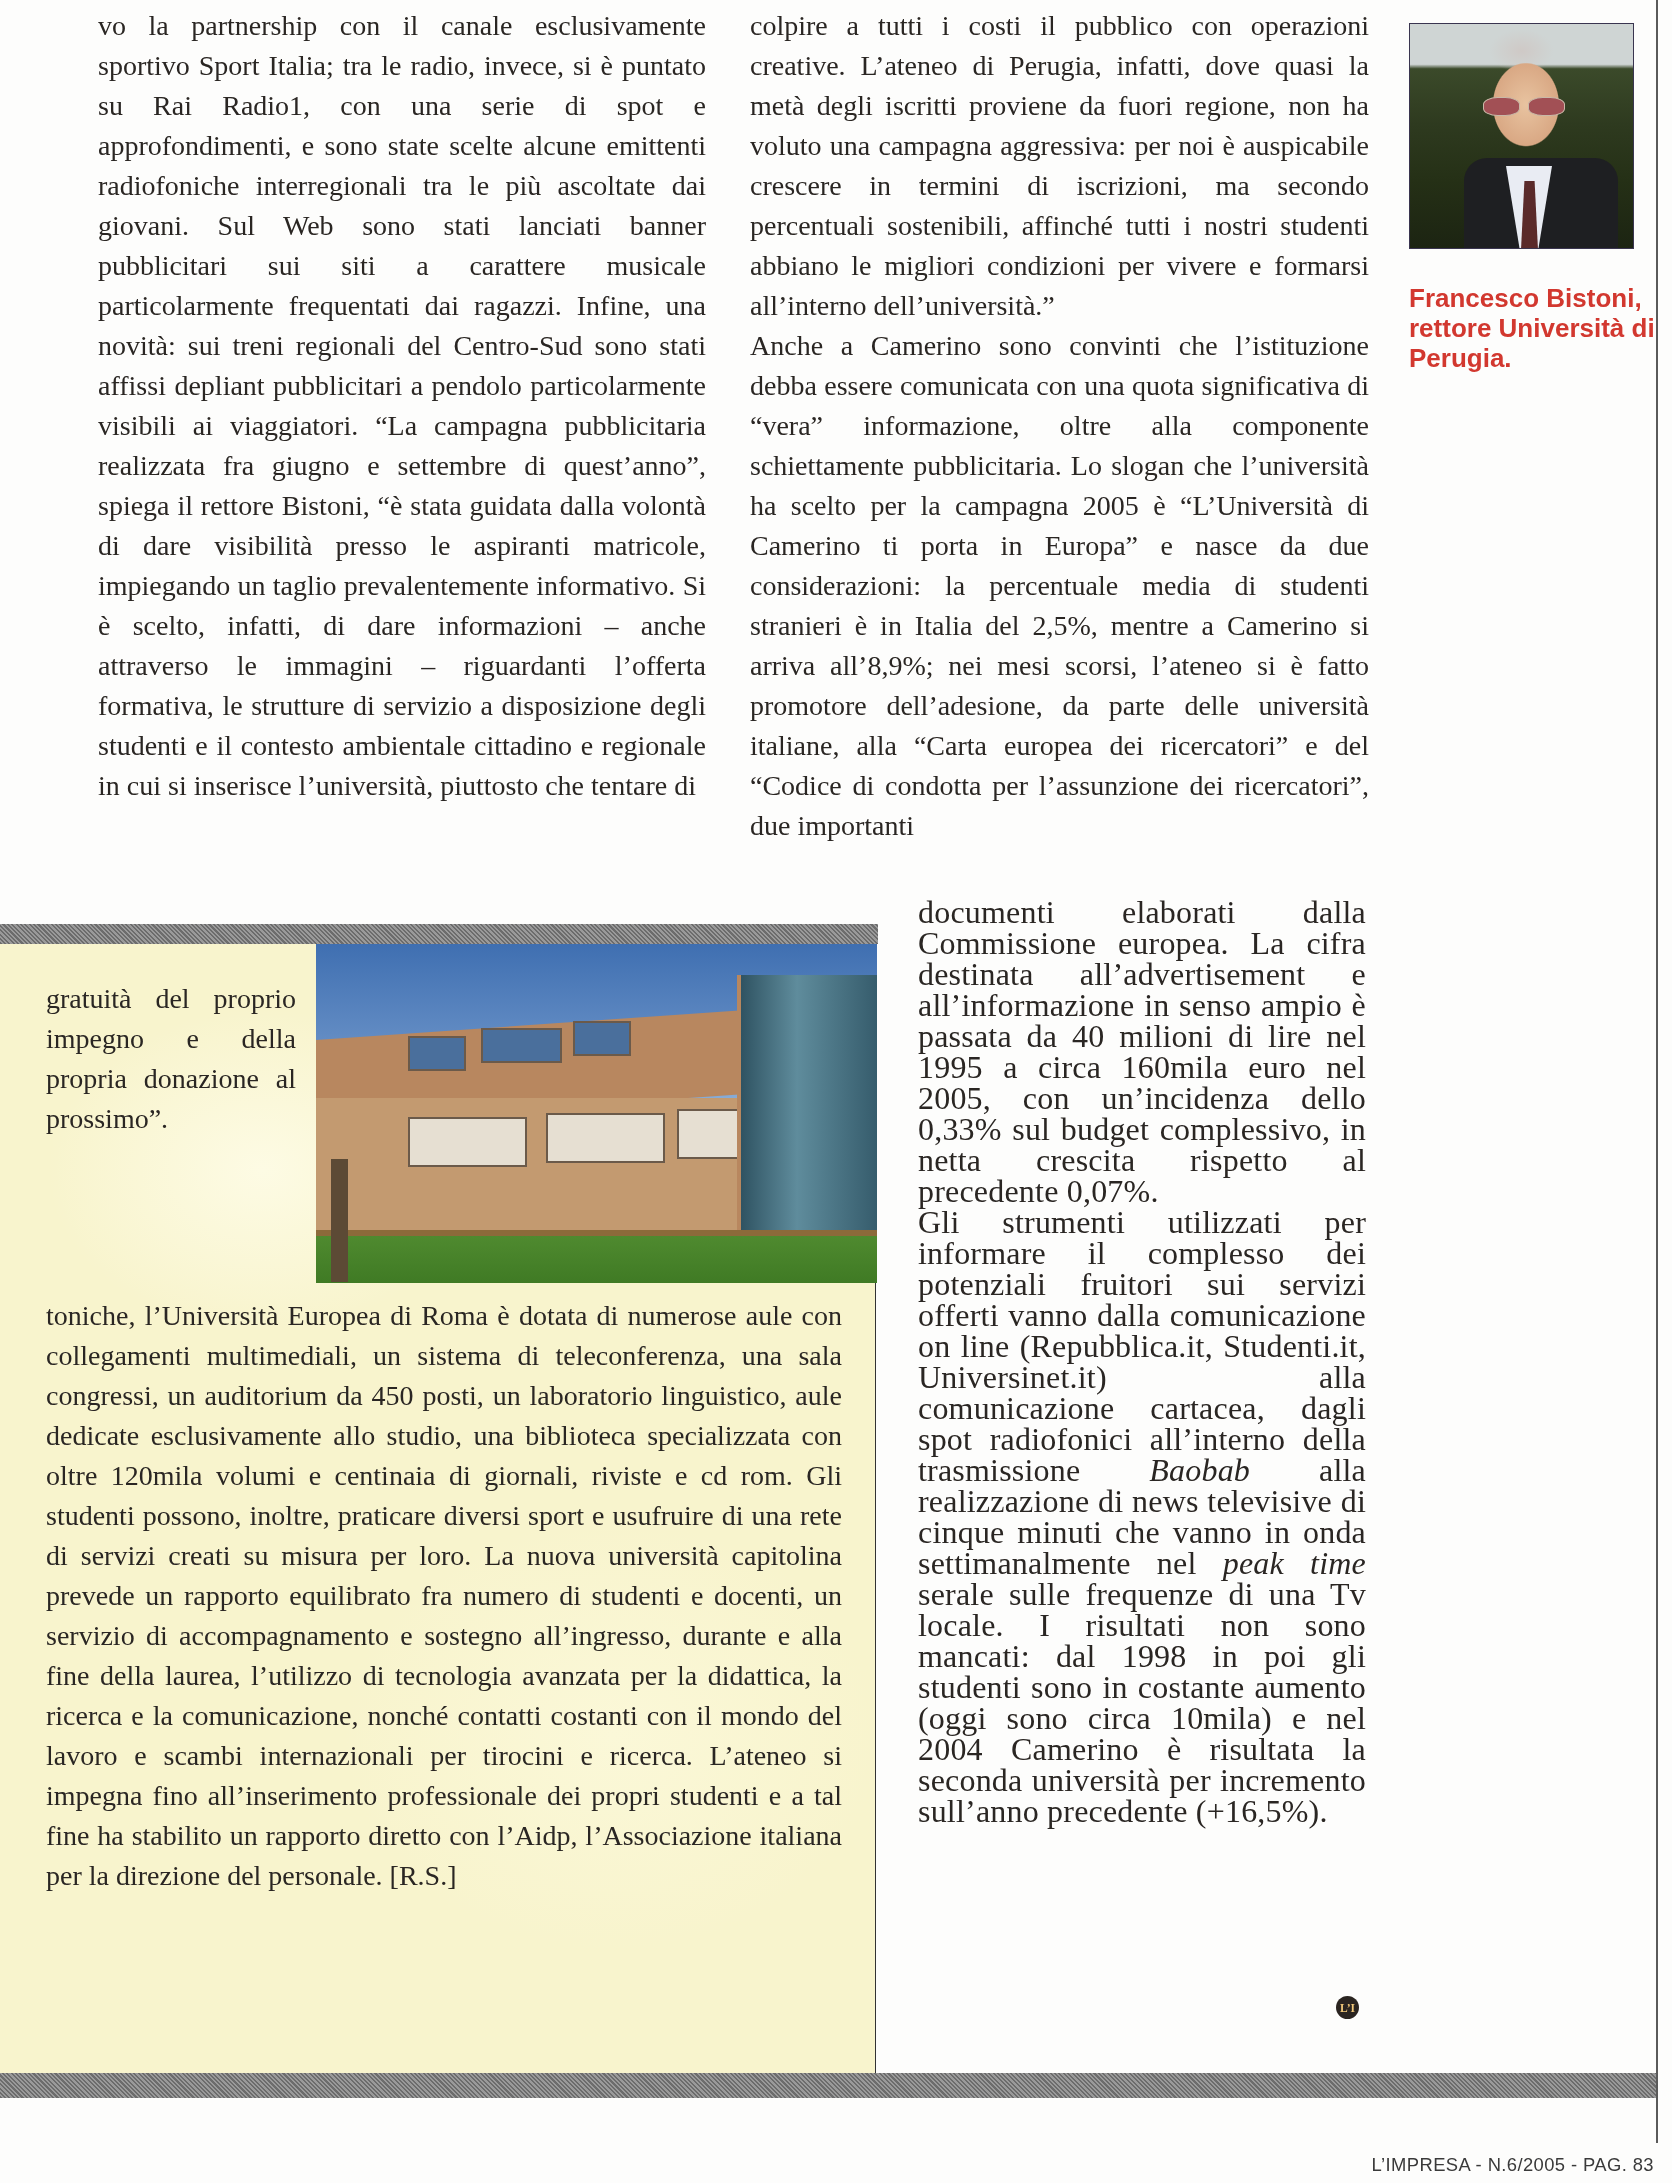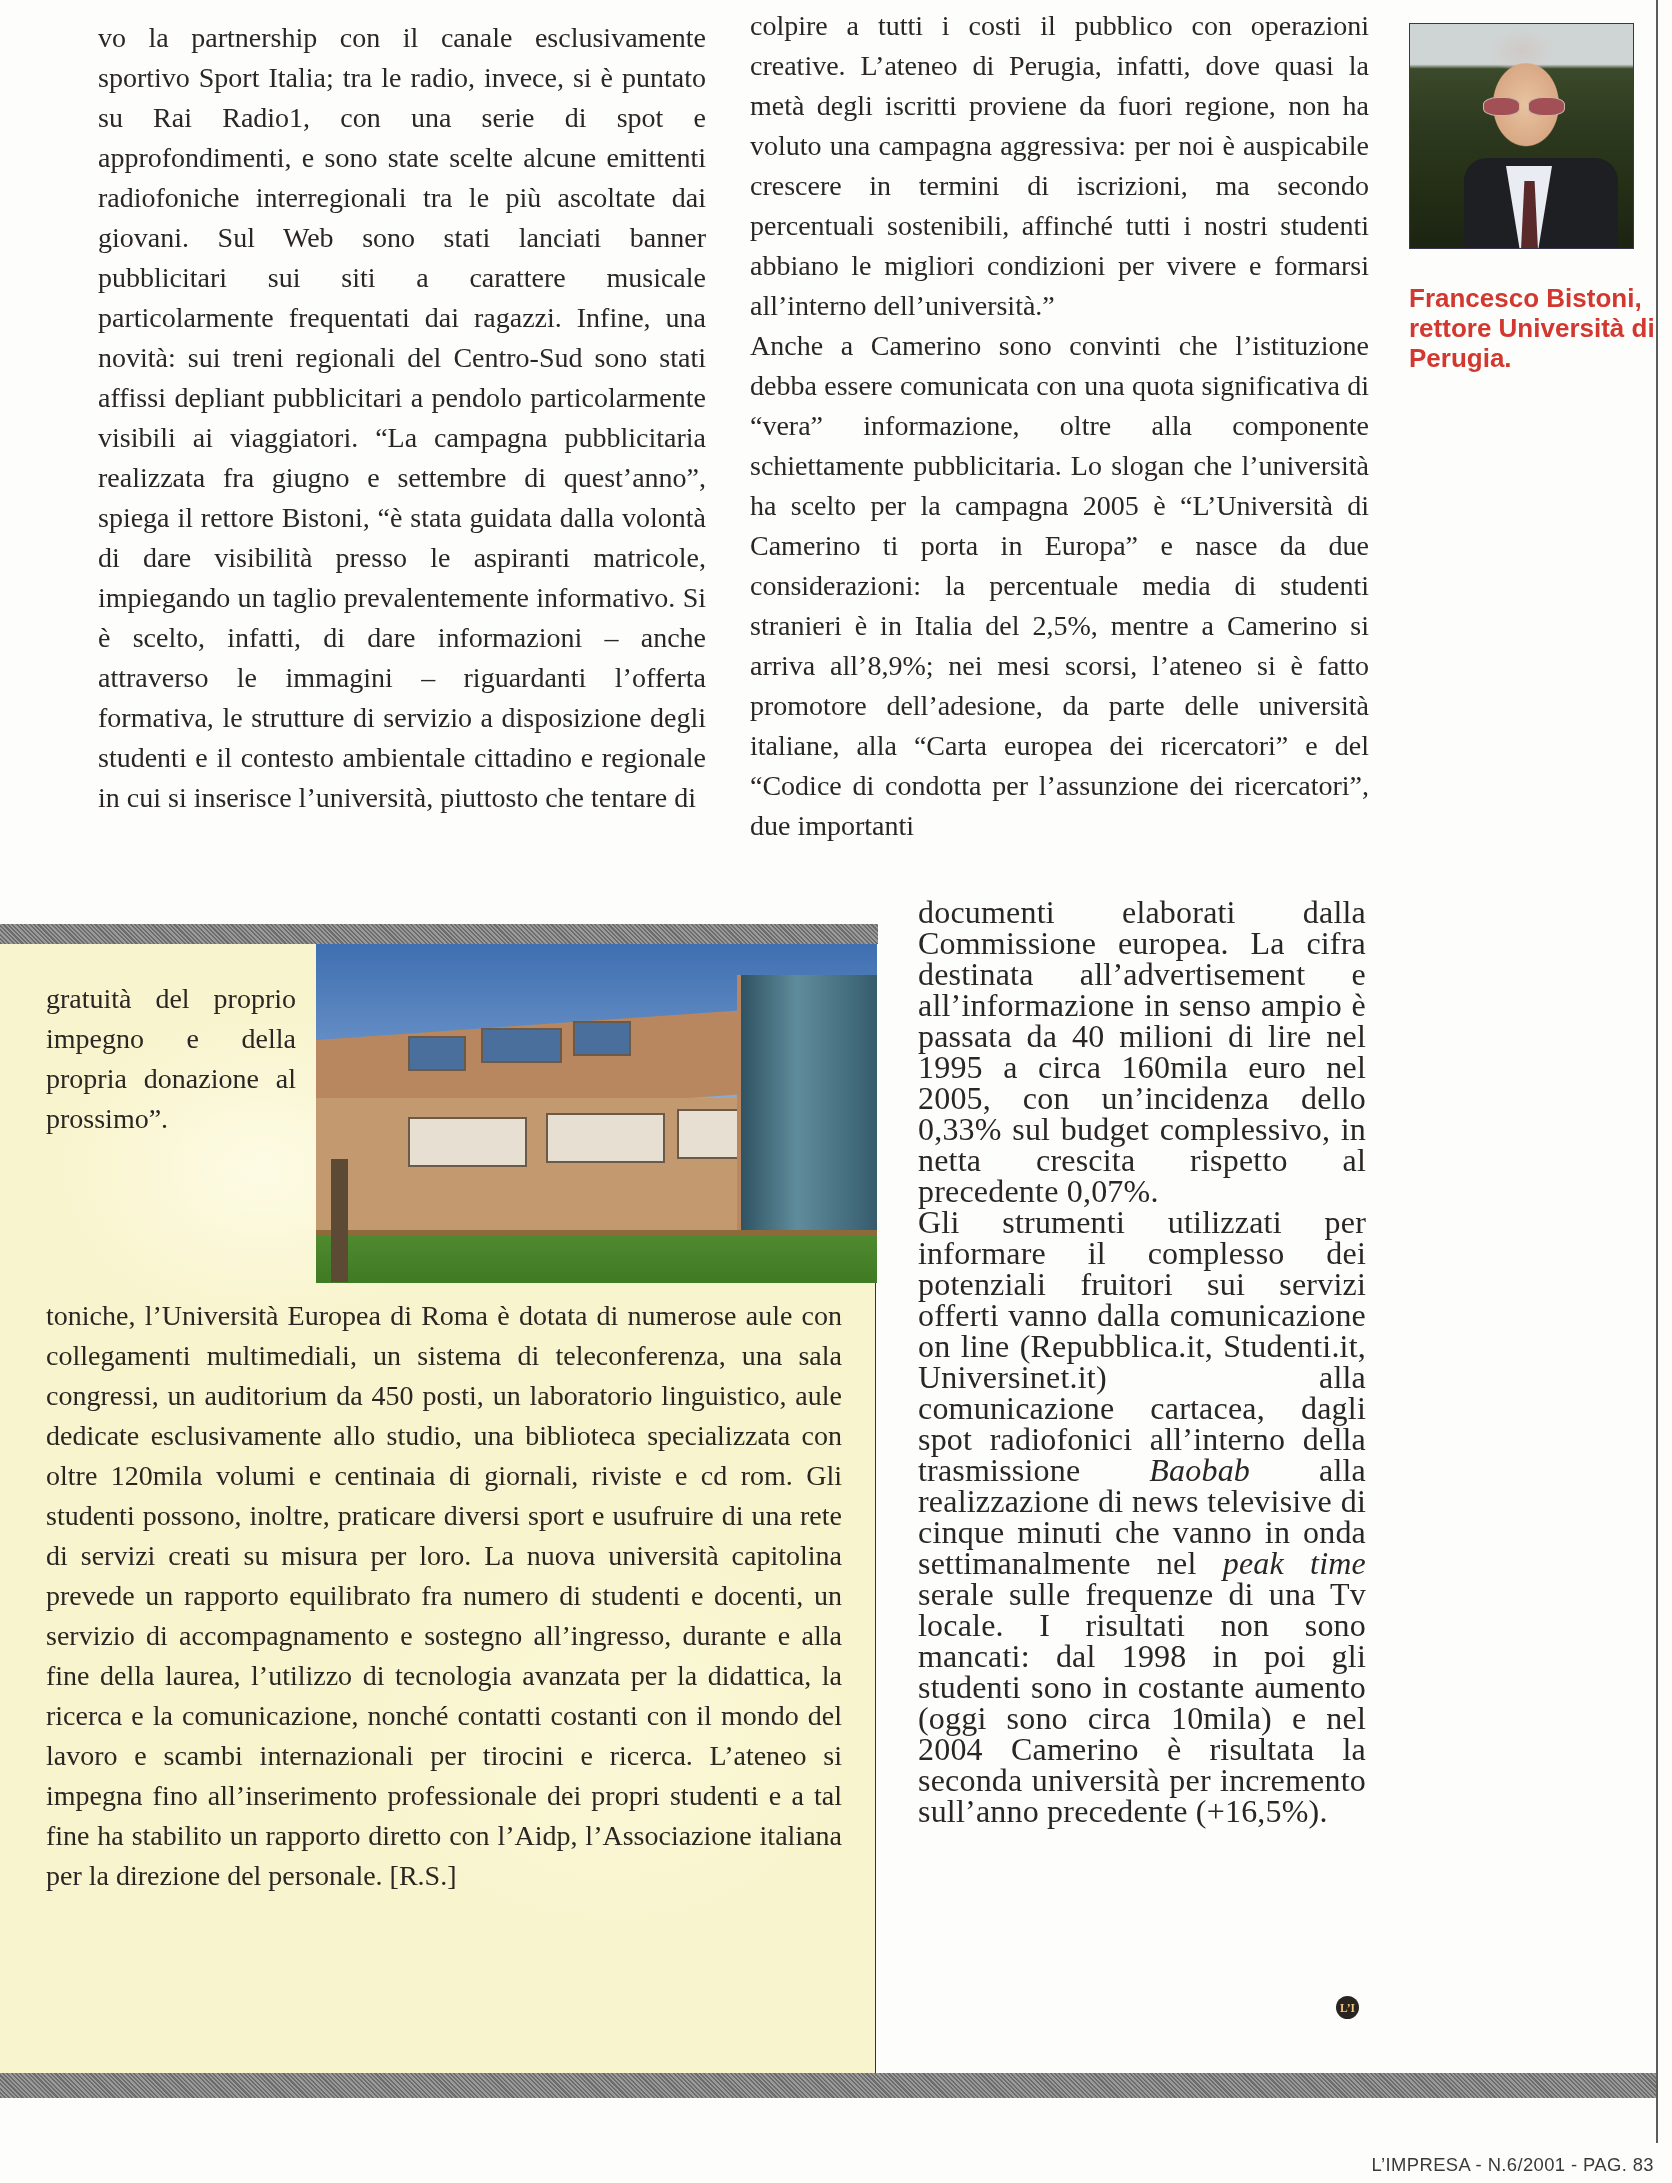--- a/index.html
+++ b/index.html
@@ -11,21 +11,21 @@
   }
   .col {
     position:absolute;
     font-size:28px;
     line-height:40px;
     text-align:justify;
     text-align-last:left;
     hyphens:manual;
   }
   .col p { margin:0; }
-  #col1 { left:98px; top:6.1px; width:608px;margin-top:12px; }
+  #col1 { left:98px; top:6.1px; width:608px; }
   #col2 { left:750px; top:6.1px; width:619px; }
   #col3 { left:918px; top:897px; width:448px; font-size:32px; line-height:31px; letter-spacing:0.2px; }
   #col3 em { font-style:italic; }
 
   .photo {
     position:absolute; left:1409px; top:23px; width:223px; height:224px;
     border:0.8px solid #3a3550;
     background:
       radial-gradient(ellipse 54px 68px at 52% 36%, #e8c3a0 0%, #d9a884 60%, rgba(0,0,0,0) 62%),
       radial-gradient(ellipse 46px 31px at 50% 12%, #cfc9c6 0%, rgba(0,0,0,0) 70%),
@@ -158,14 +158,14 @@
 <div id="box-wide">toniche, l’Università Europea di Roma è dotata di numerose aule con collegamenti multimediali, un sistema di teleconferenza, una sala congressi, un auditorium da 450 posti, un laboratorio linguistico, aule dedicate esclusivamente allo studio, una biblioteca specializzata con oltre 120mila volumi e centinaia di giornali, riviste e cd rom. Gli studenti possono, inoltre, praticare diversi sport e usufruire di una rete di servizi creati su misura per loro. La nuova università capitolina prevede un rapporto equilibrato fra numero di studenti e docenti, un servizio di accompagnamento e sostegno all’ingresso, durante e alla fine della laurea, l’utilizzo di tecnologia avanzata per la didattica, la ricerca e la comunicazione, nonché contatti costanti con il mondo del lavoro e scambi internazionali per tirocini e ricerca. L’ateneo si impegna fino all’inserimento professionale dei propri studenti e a tal fine ha stabilito un rapporto diretto con l’Aidp, l’Associazione italiana per la direzione del personale. [R.S.]</div>
 
 <div id="col3" class="col">
   <p>documenti elaborati dalla Commissione europea. La cifra destinata all’advertisement e all’informazione in senso ampio è passata da 40 milioni di lire nel 1995 a circa 160mila euro nel 2005, con un’incidenza dello 0,33% sul budget complessivo, in netta crescita rispetto al precedente 0,07%.</p>
   <p><span>Gli strumenti utilizzati per informare il complesso dei potenziali fruitori sui servizi offerti vanno dalla comunicazione on line (Repubblica.it, Studenti.it, Universinet.it) alla comunicazione cartacea, dagli spot radiofonici all’interno della trasmissione </span><em>Baobab</em><span> alla realizzazione di news televisive di cinque minuti che vanno in onda settimanalmente nel </span><em>peak time</em><span> serale sulle frequenze di una Tv locale. I risultati non sono mancati: dal 1998 in poi gli studenti sono in costante aumento (oggi sono circa 10mila) e nel 2004 Camerino è risultata la seconda università per incremento sull’anno precedente (+16,5%).</span></p>
 </div>
 <div class="logo-badge">L’I</div>
 
 <div id="band-bottom" class="band"></div>
 
-<div class="footer">L’IMPRESA - N.6/2001 - PAG. 83</div>
+<div class="footer">L’IMPRESA - N.6/2005 - PAG. 83</div>
 
 
 </body></html>

